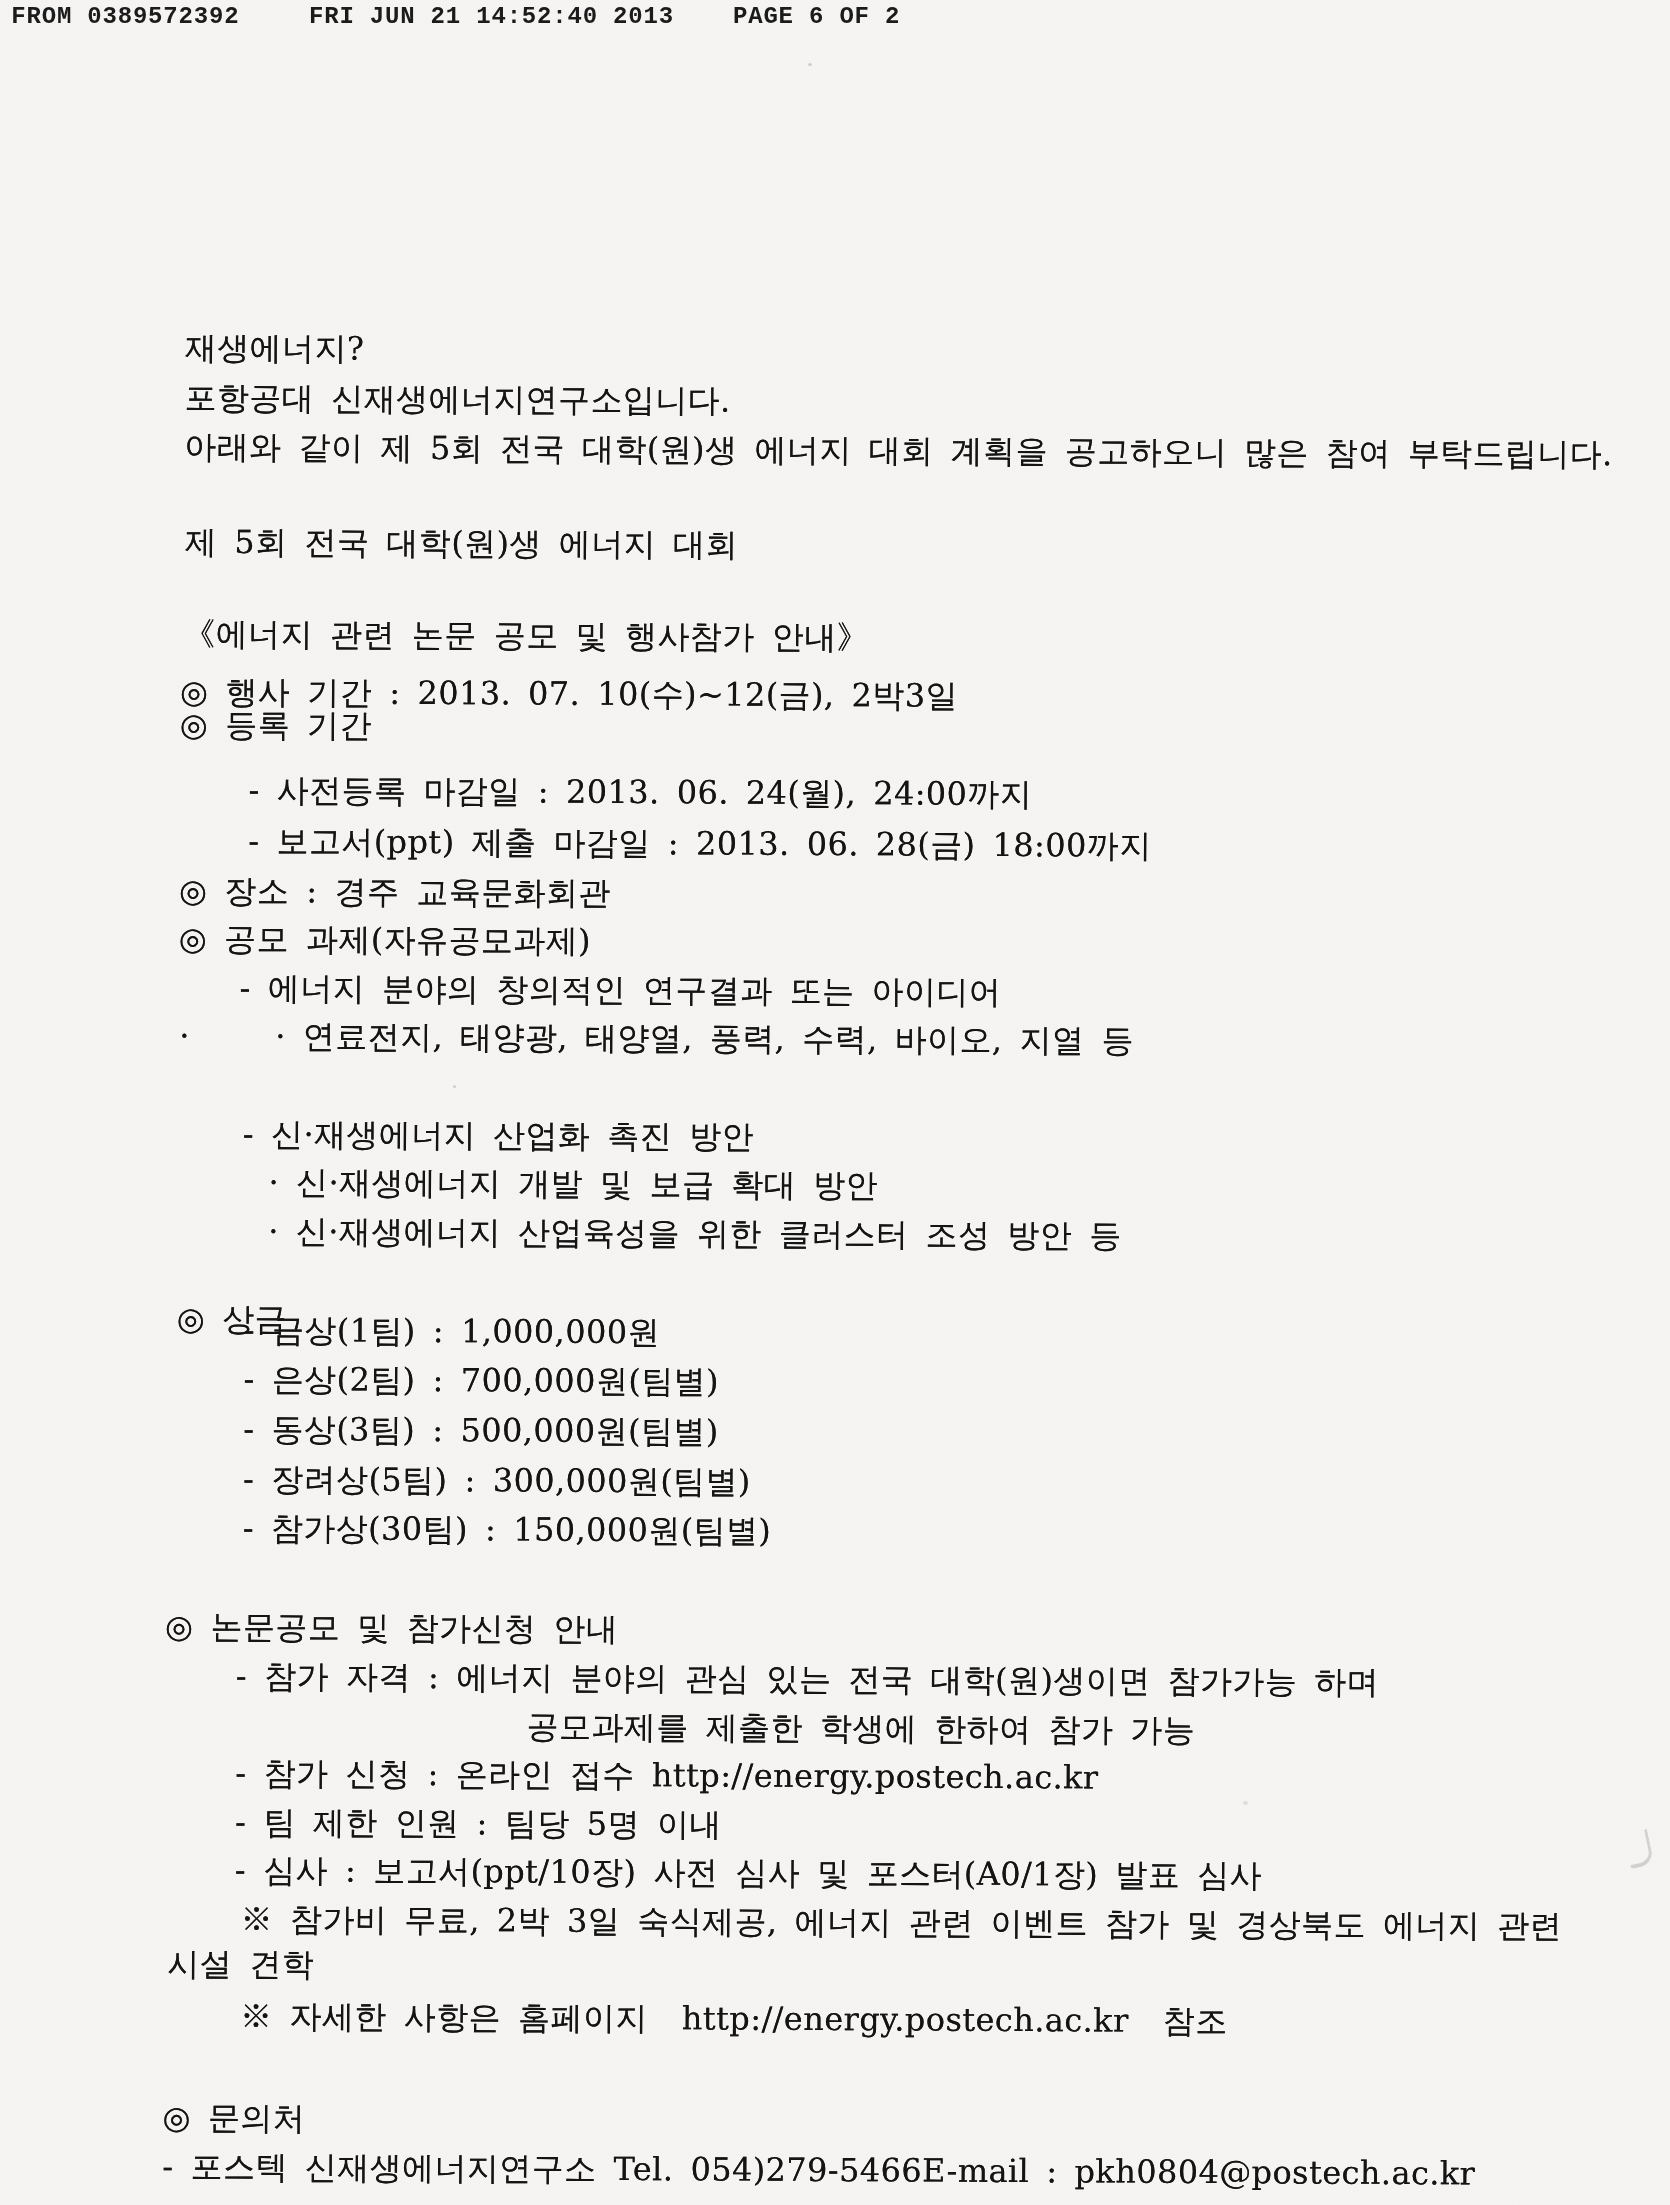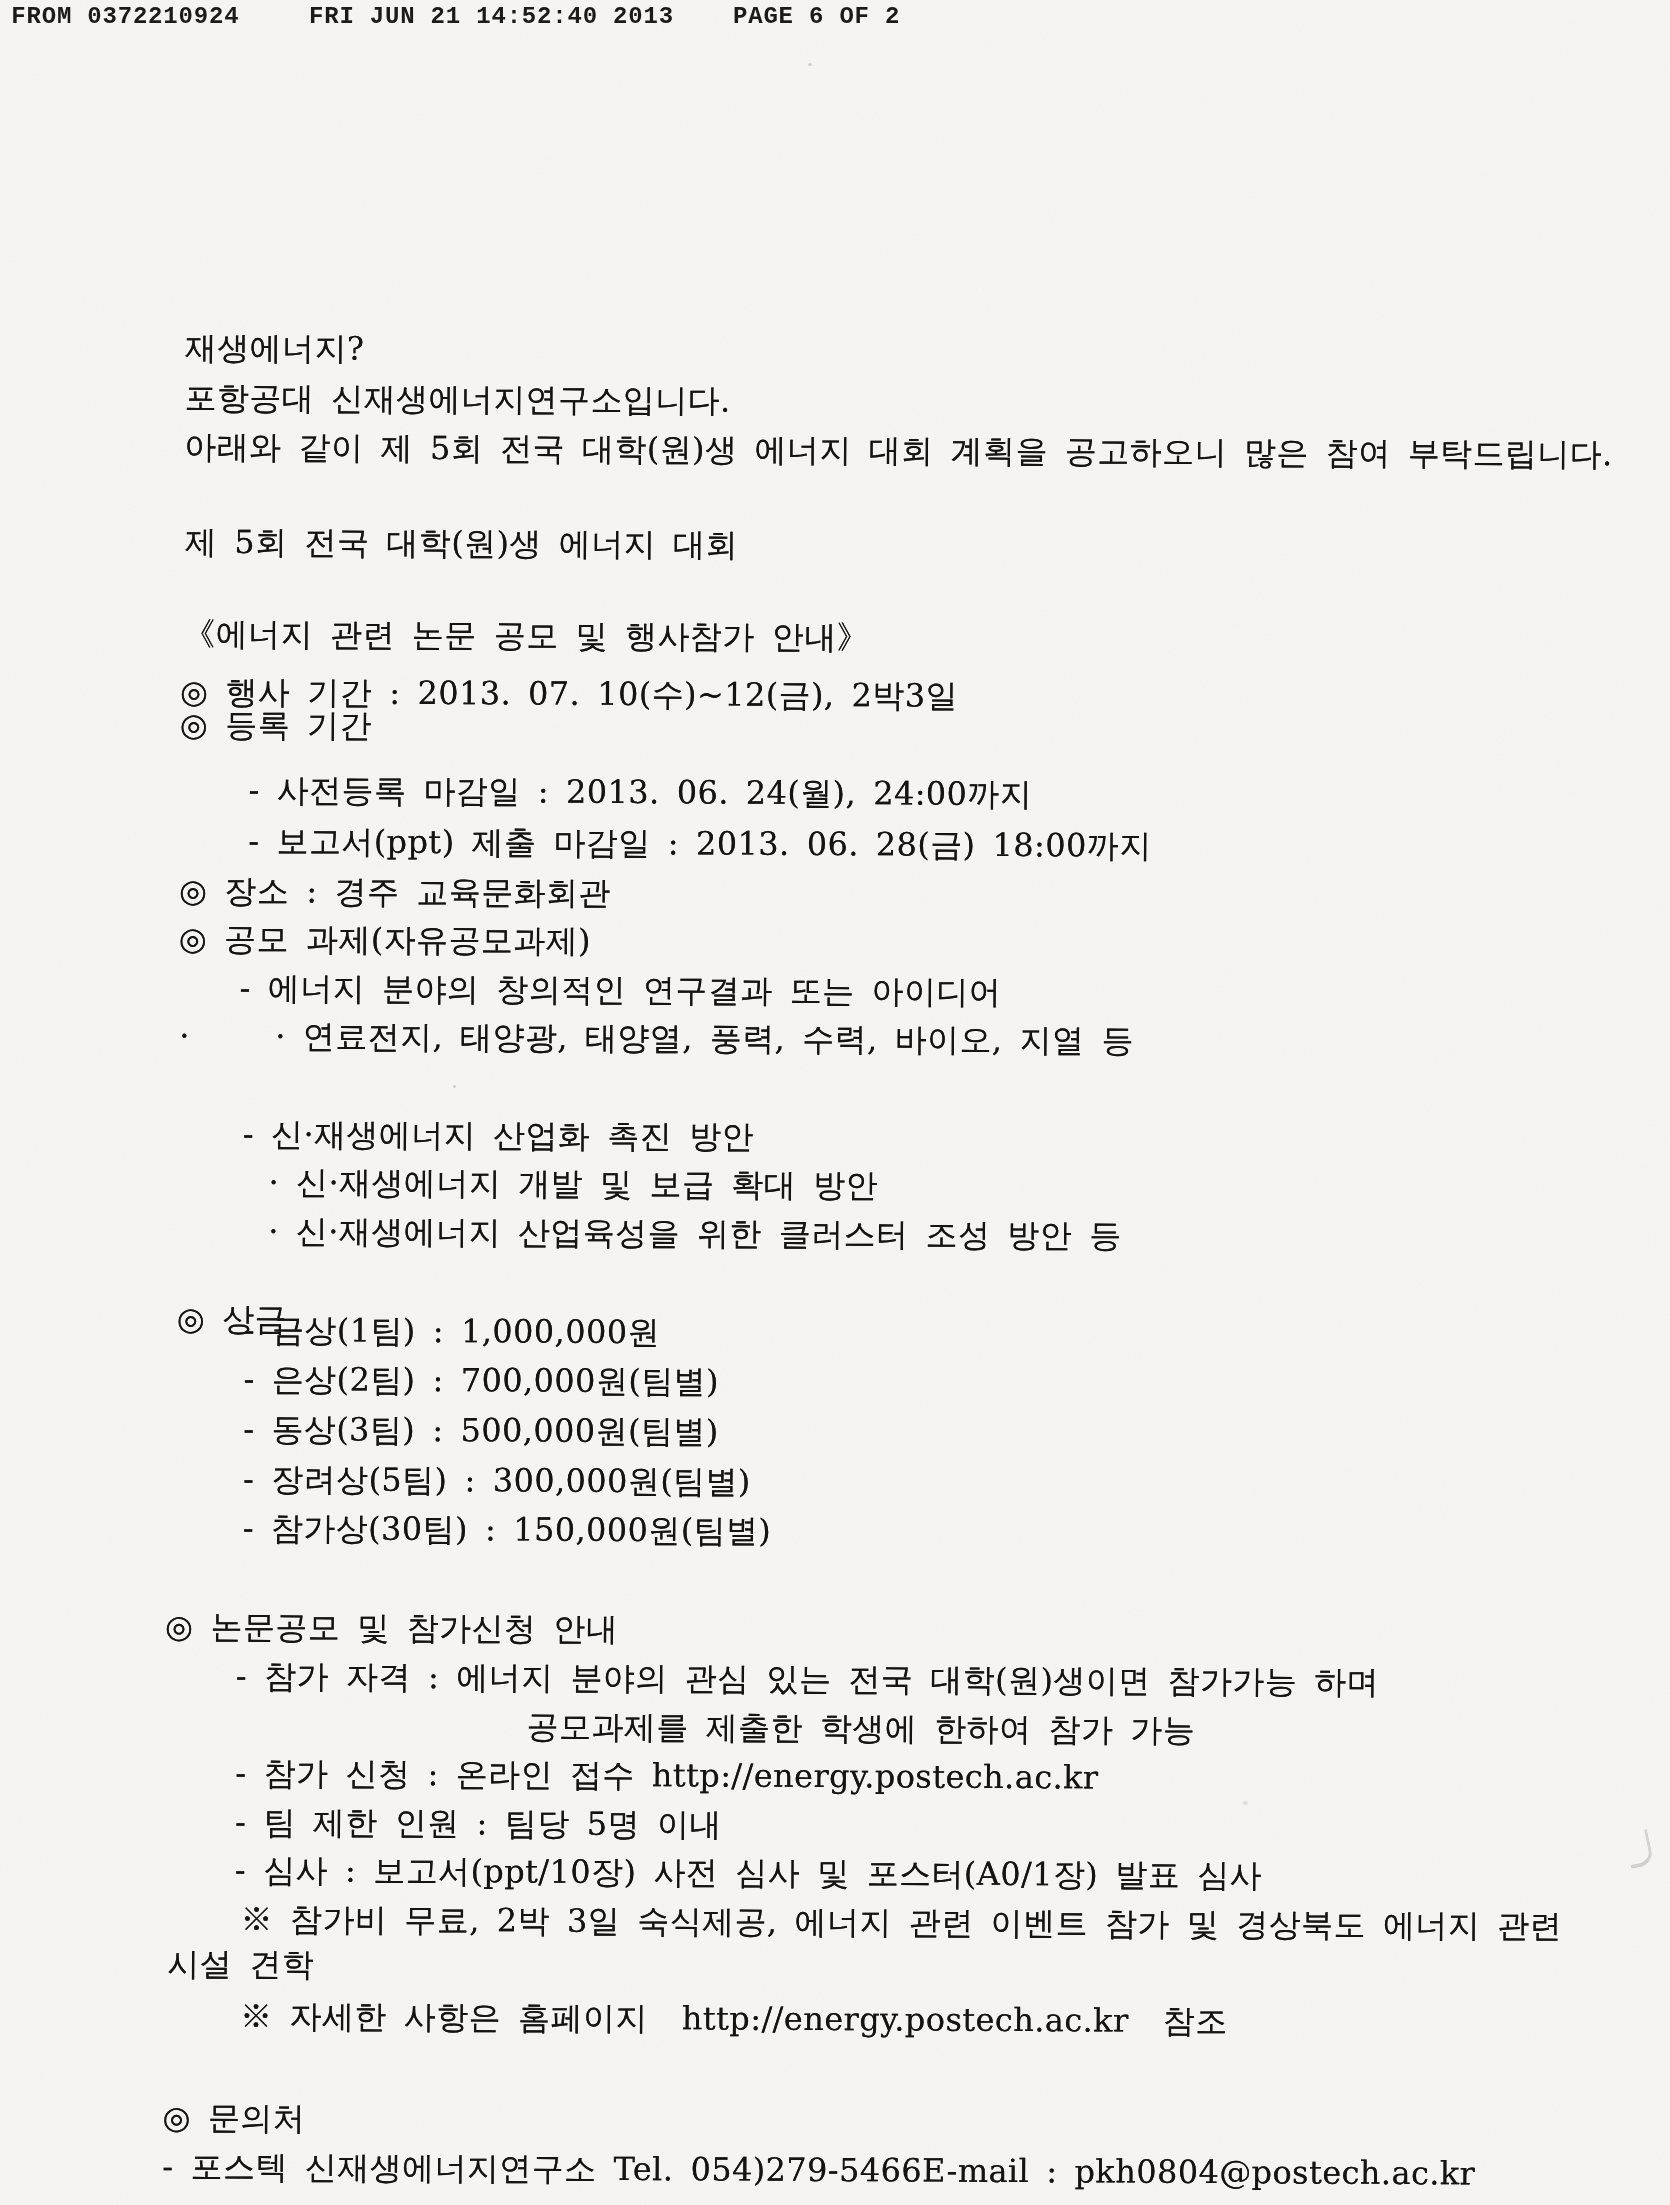--- a/index.html
+++ b/index.html
@@ -82,21 +82,21 @@
 
   <svg class="grain" xmlns="http://www.w3.org/2000/svg" viewBox="0 0 2064 2724" width="1671" height="2205">
     <filter id="grainf">
       <feTurbulence type="fractalNoise" baseFrequency="0.75" numOctaves="2" stitchTiles="stitch"></feTurbulence>
       <feColorMatrix type="saturate" values="0"></feColorMatrix>
     </filter>
     <rect width="100%" height="100%" filter="url(#grainf)"></rect>
   </svg>
 
   <div class="fax-header">
-    <span class="hdr-from">FROM 0372210924</span>
+    <span class="hdr-from">FROM 0389572392</span>
     <span class="hdr-datetime">FRI JUN 21 14:52:40 2013</span>
     <span class="hdr-page">PAGE 6 OF 2</span>
   </div>
 
   <div class="doc-body">
     <div class="line" style="left:185px; top:330px;">재생에너지?</div>
     <div class="line" style="left:185px; top:380px;">포항공대 신재생에너지연구소입니다.</div>
     <div class="line" style="left:185px; top:429px;">아래와 같이 제 5회 전국 대학(원)생 에너지 대회 계획을 공고하오니 많은 참여 부탁드립니다.</div>
     <div class="line" style="left:186px; top:524px;">제 5회 전국 대학(원)생 에너지 대회</div>
     <div class="line" style="left:185px; top:616px;">《에너지 관련 논문 공모 및 행사참가 안내》</div>

